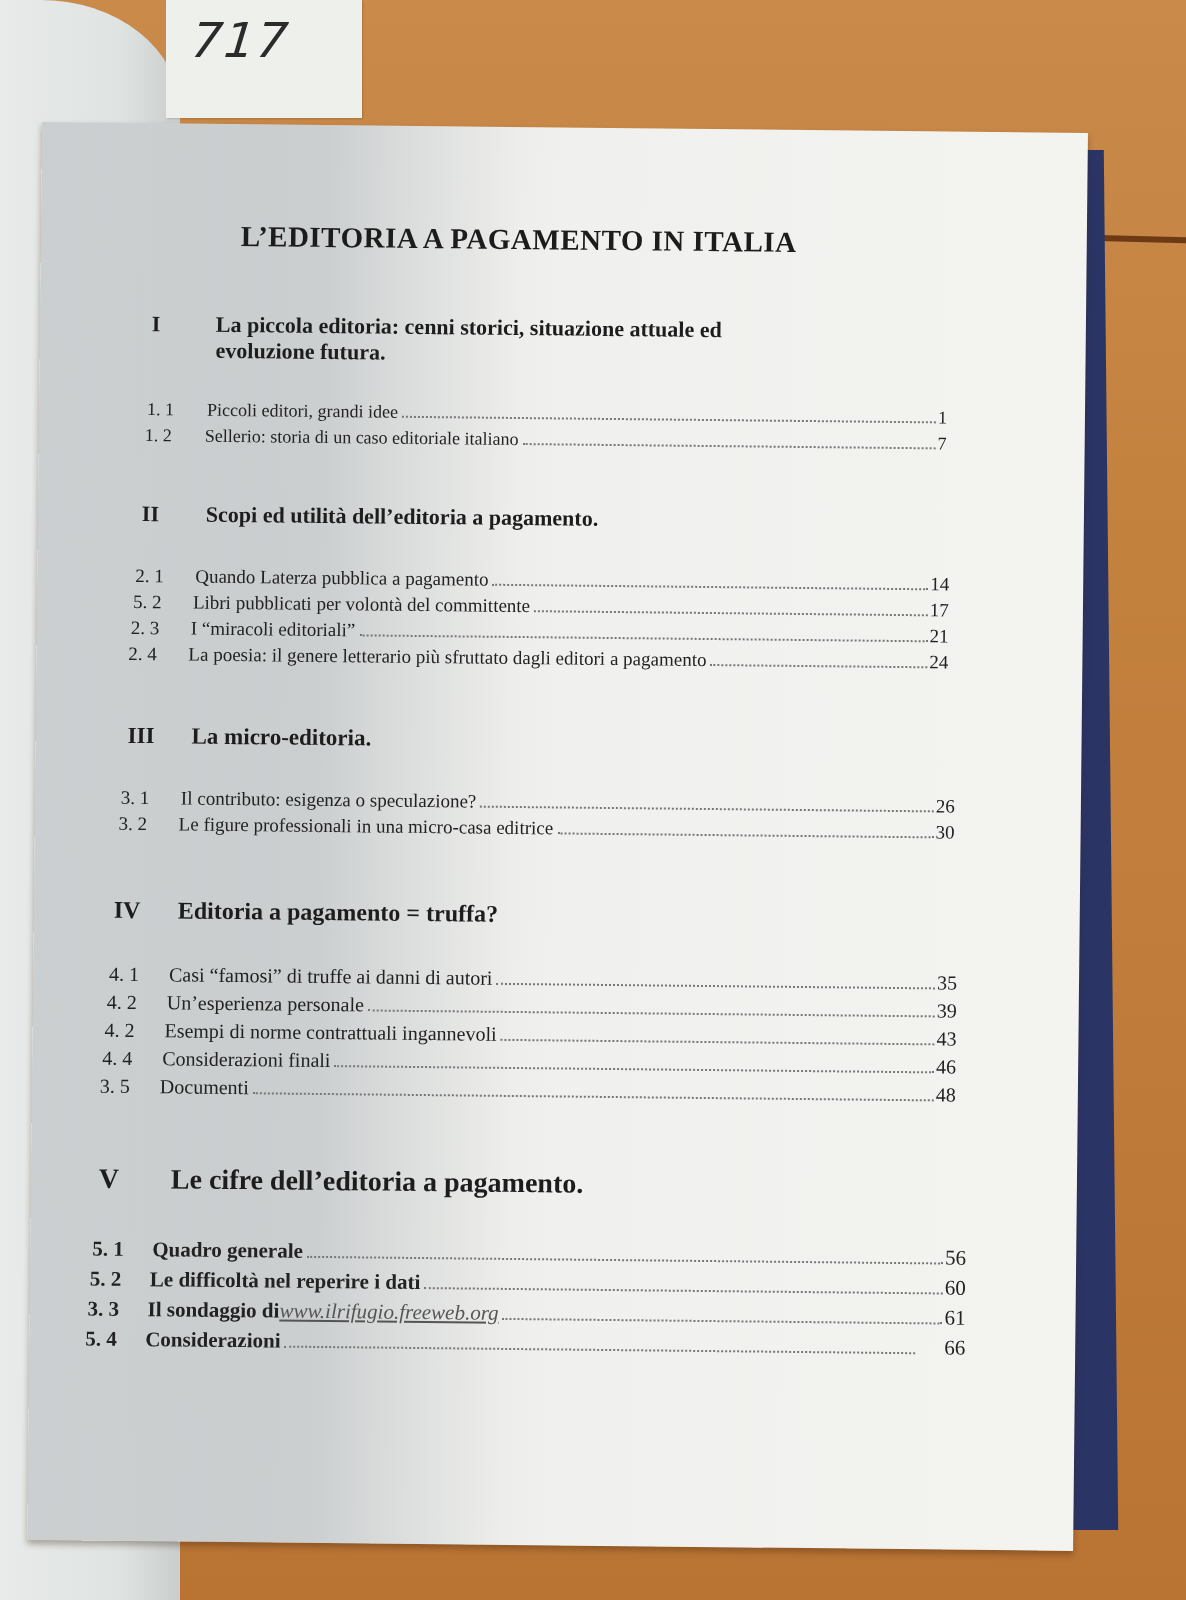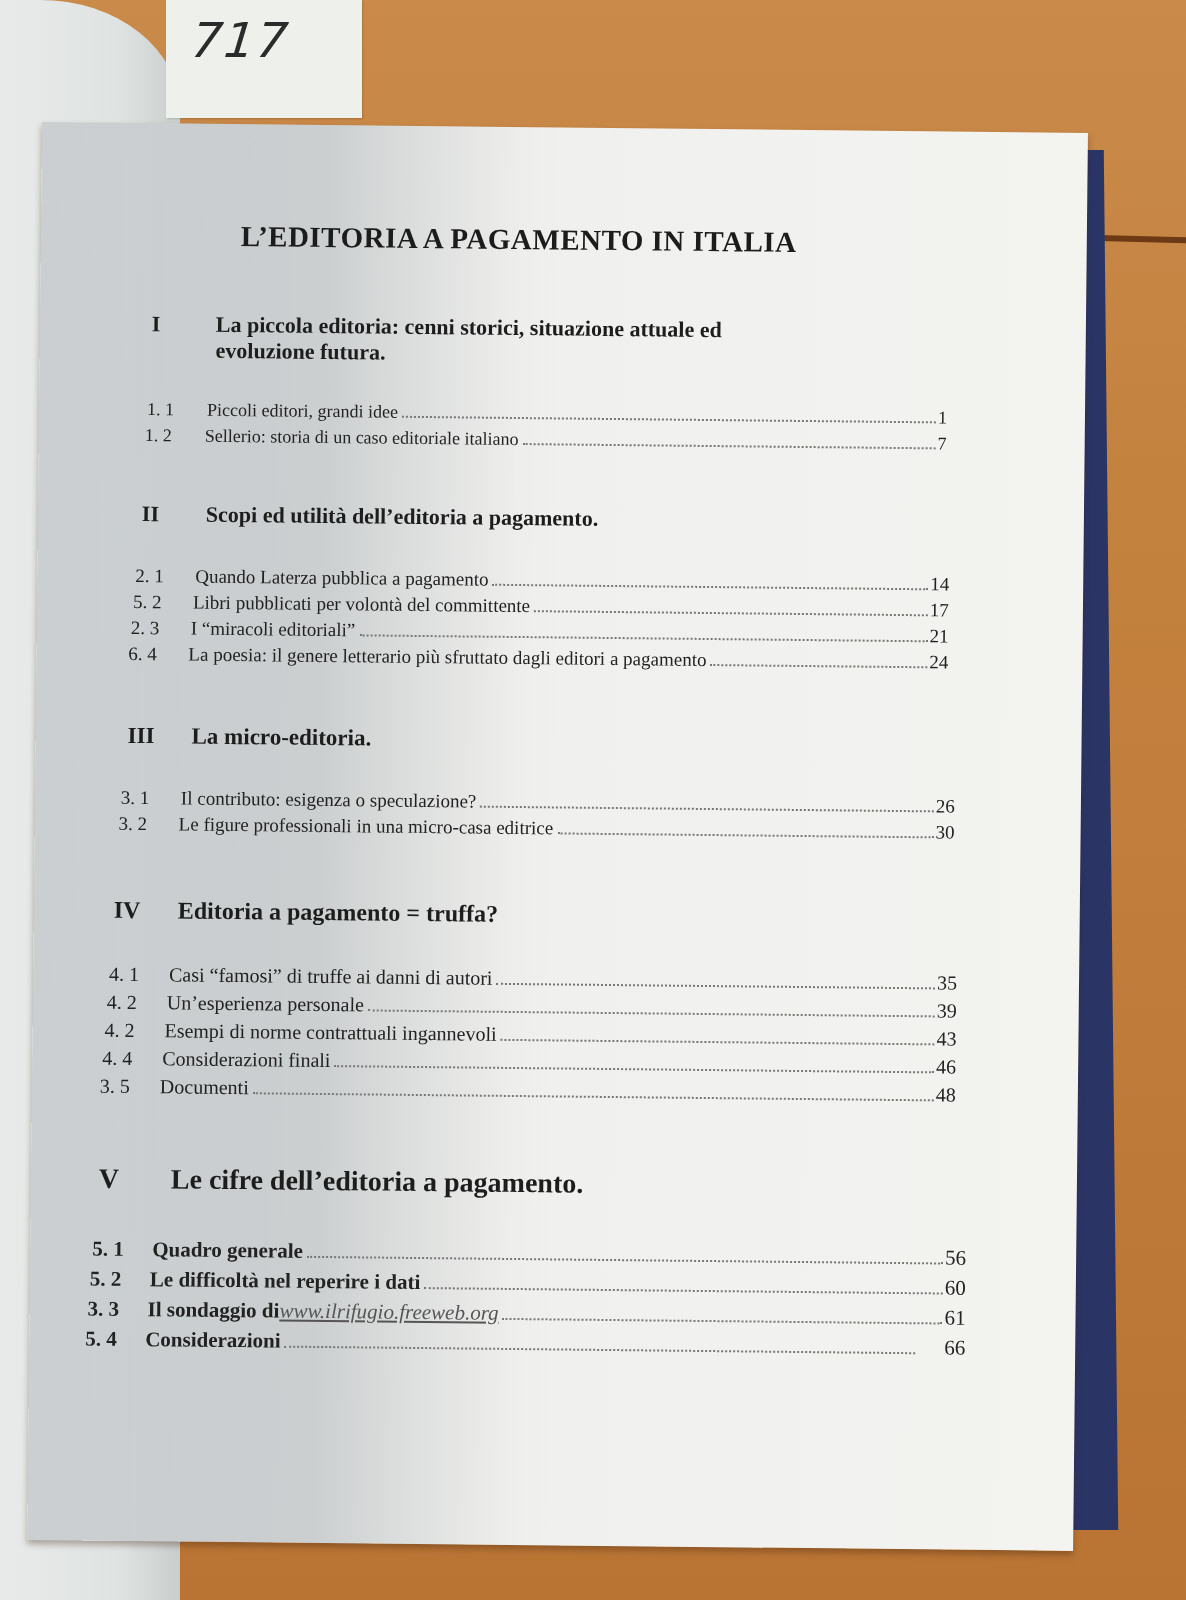--- a/index.html
+++ b/index.html
@@ -113,21 +113,21 @@
     <span class="dots"></span>
     <span class="epage">17</span>
   </div>
   <div class="entry" style="left:94px; top:494px; width:818px; font-size:19px;">
     <span class="enum">2. 3</span>
     <span class="etext">I “miracoli editoriali”</span>
     <span class="dots"></span>
     <span class="epage">21</span>
   </div>
   <div class="entry" style="left:92px; top:520px; width:820px; font-size:19px;">
-    <span class="enum">6. 4</span>
+    <span class="enum">2. 4</span>
     <span class="etext">La poesia: il genere letterario più sfruttato dagli editori a pagamento</span>
     <span class="dots"></span>
     <span class="epage">24</span>
   </div>
 
   <div class="chapter" style="left:92px; top:600px; font-size:23px;">
     <span class="roman">III</span><span class="ctitle">La micro-editoria.</span>
   </div>
   <div class="entry" style="left:86px; top:664px; width:834px; font-size:19px;">
     <span class="enum">3. 1</span>

